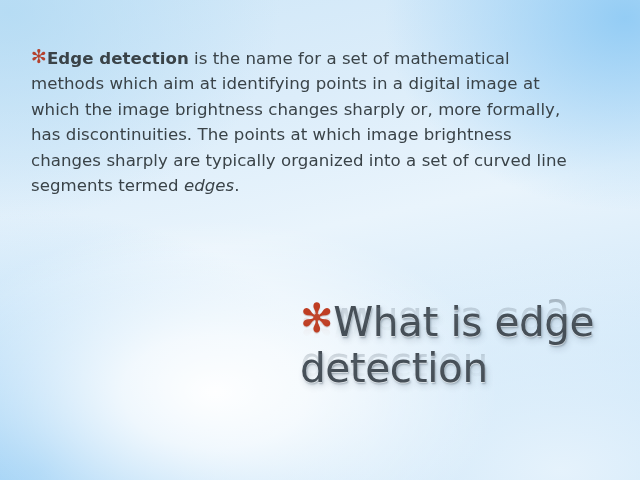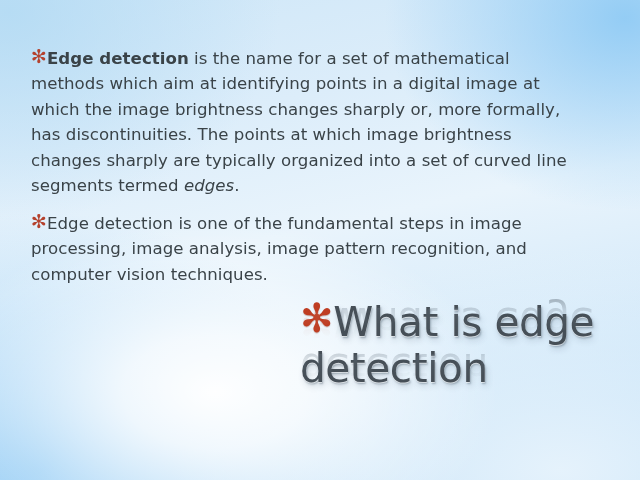--- a/index.html
+++ b/index.html
@@ -146,23 +146,20 @@
 </style>
 </head>
 <body>
 
 <div id="slide">
 
   <div id="para-1" class="body-block">
     <span class="bullet-star">✻</span><span class="para-text" style="display:inline;"><b class="strong">Edge detection</b><span> is the name for a set of mathematical methods which aim at identifying points in a digital image at which the image brightness changes sharply or, more formally, has discontinuities. The points at which image brightness changes sharply are typically organized into a set of curved line segments termed </span><i class="em">edges</i><span>.</span></span>
   </div>
 
-  <div id="para-2" class="body-block">
-    <span class="bullet-star">✻</span><span>Edge detection is one of the fundamental steps in image processing, image analysis, image pattern recognition, and computer vision techniques.</span>
-  </div>
 
   <div id="title-block">
 
     <div class="title-line-wrap">
       <span class="title-line"><span class="title-star">✻</span><span>What is edge</span></span>
       <span class="title-reflection" aria-hidden="true"><span class="title-star">✻</span><span>What is edge</span></span>
     </div>
 
     <div class="title-line-wrap">
       <span class="title-line">detection</span>

